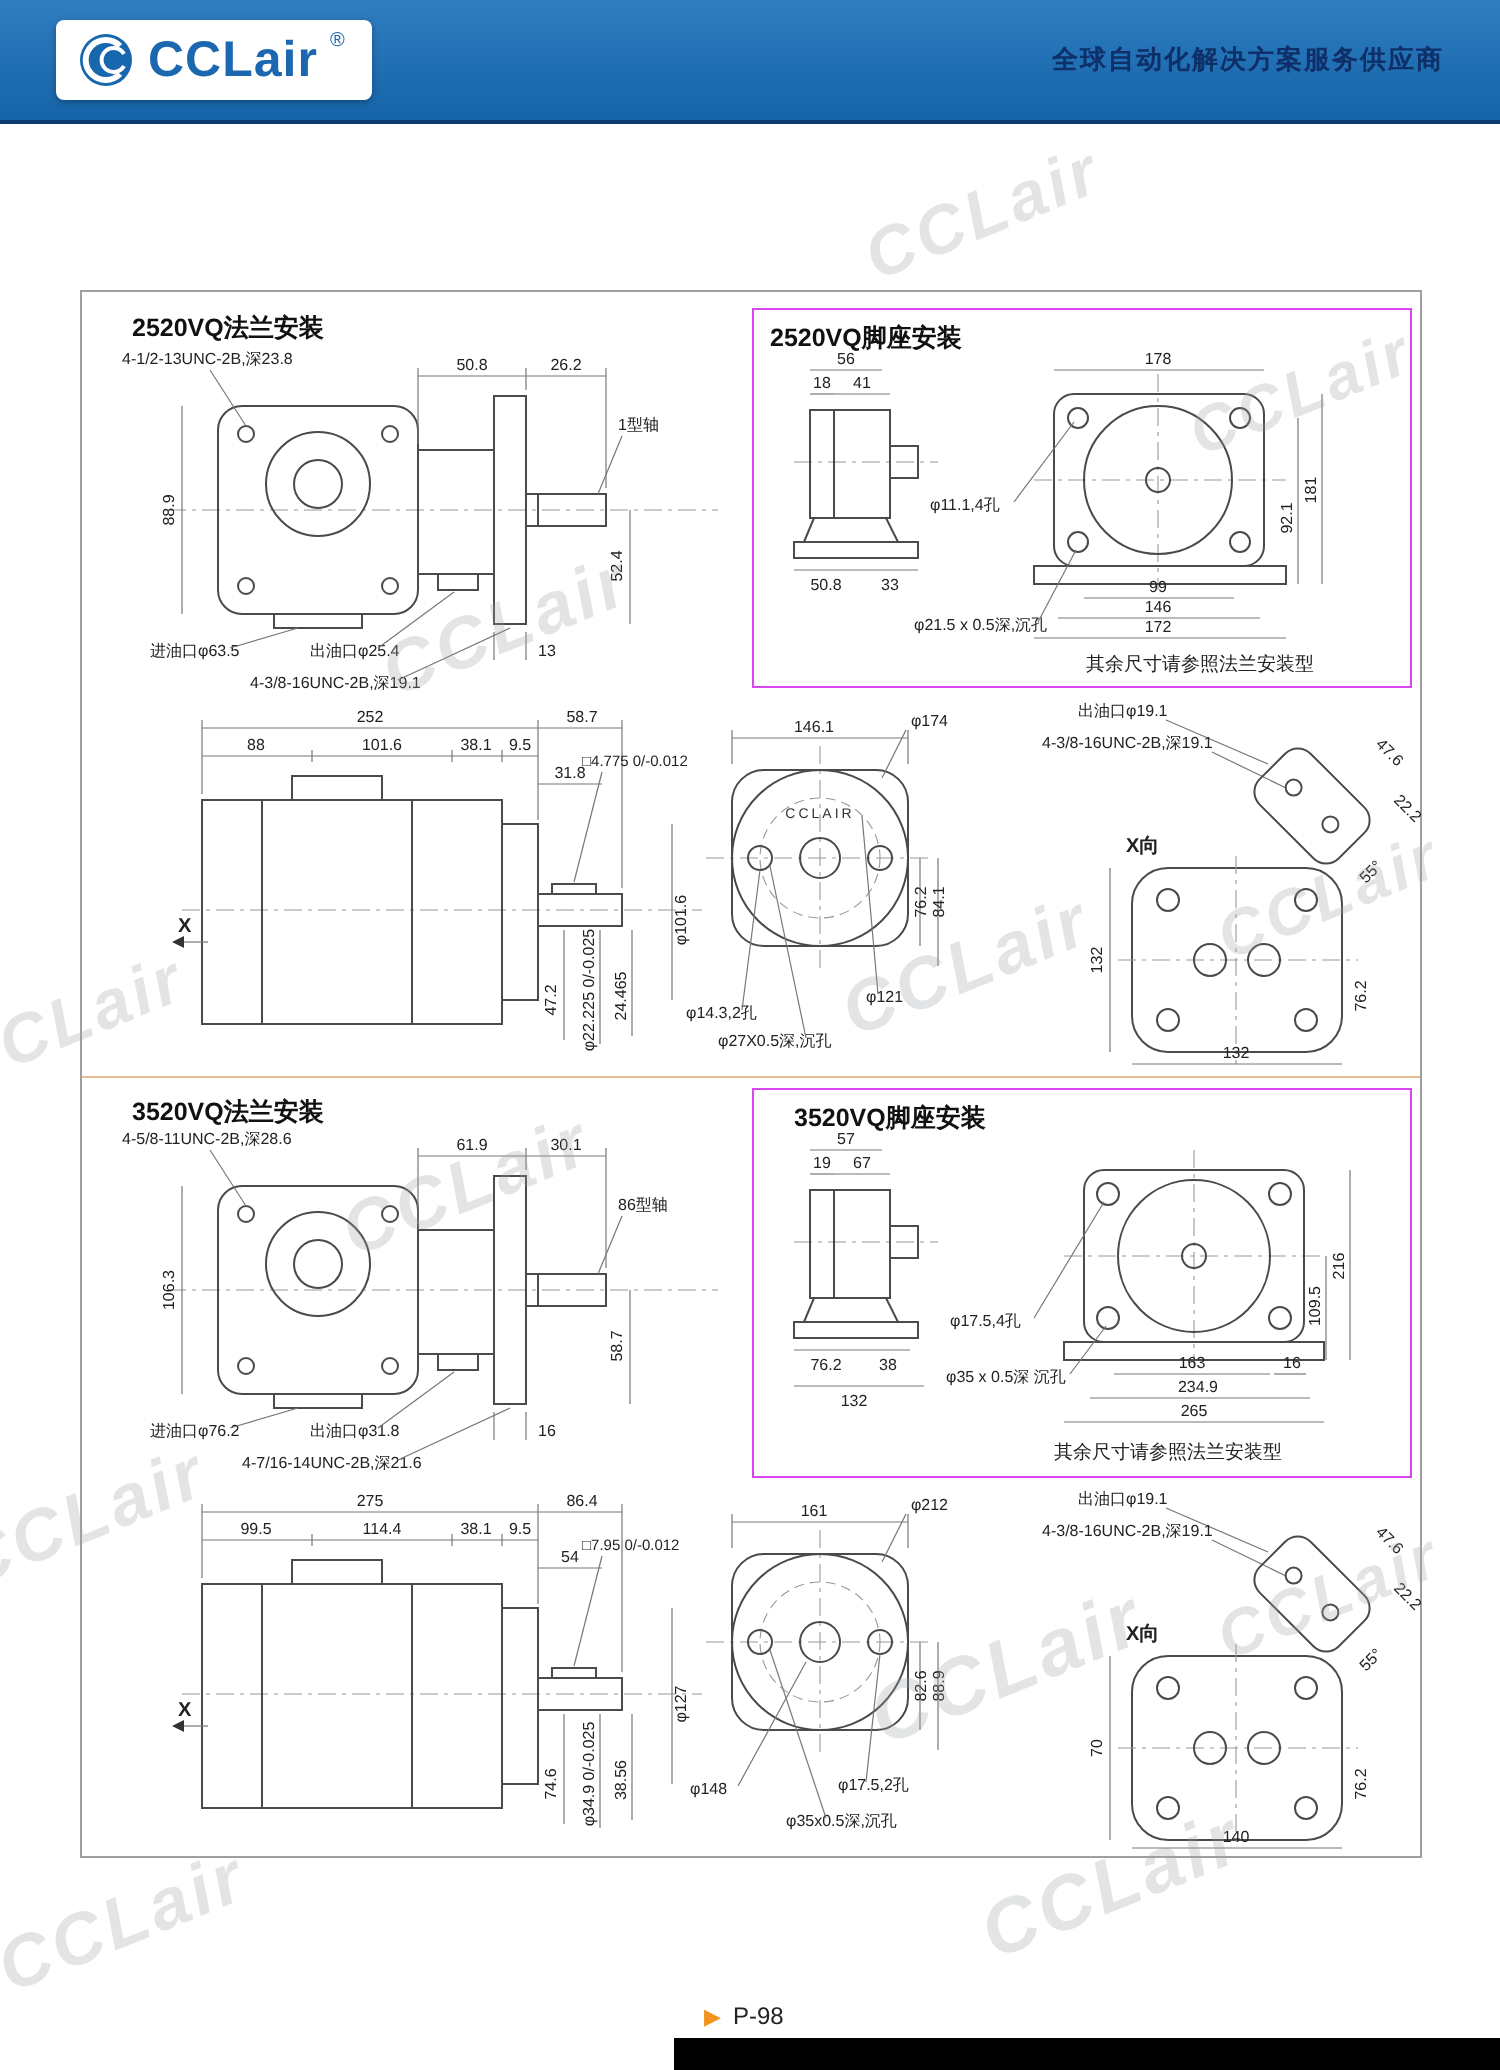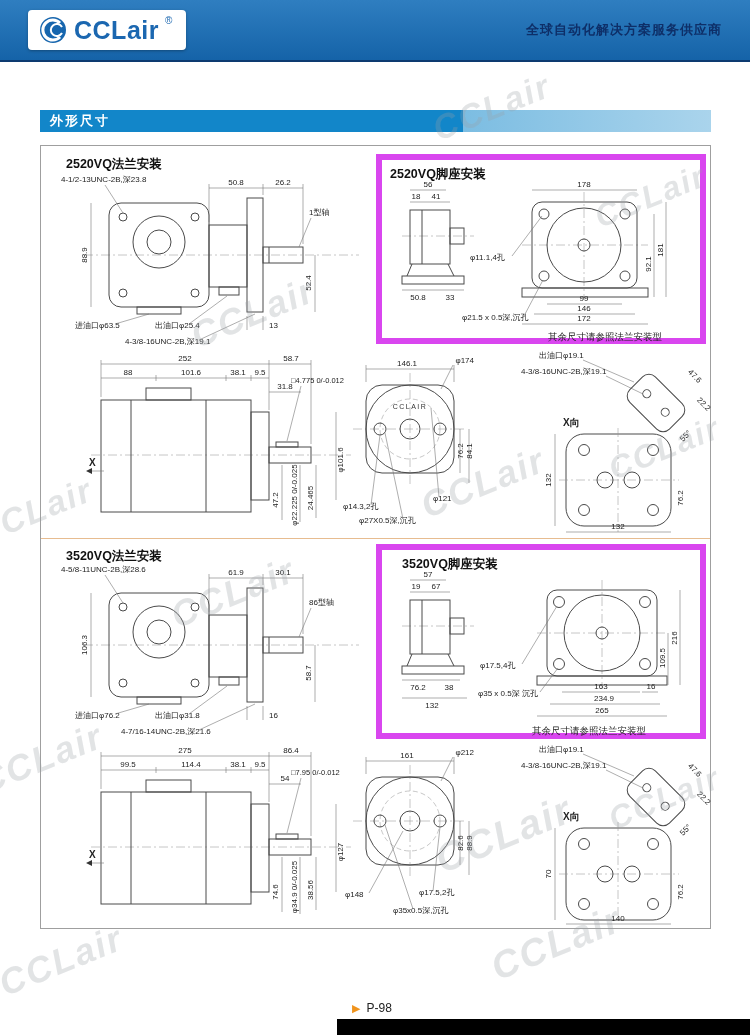--- a/index.html
+++ b/index.html
@@ -10,21 +10,21 @@
   .logo-box{background:#fff;border-radius:4px;height:40px;display:flex;align-items:center;padding:0 14px 0 10px;gap:6px;box-shadow:0 1px 3px rgba(0,0,0,.3)}
   .logo-text{font-size:25px;font-weight:bold;color:#1b67b0;letter-spacing:.5px}
   .logo-reg{font-size:10px;color:#1b67b0;align-self:flex-start;margin-top:5px}
   .tagline{color:#0e2f68;font-weight:bold;font-size:13px;letter-spacing:1px}
   
   .section-bar{position:absolute;left:40px;top:110px;width:671px;height:22px;background:linear-gradient(90deg,#1286c9 0,#1286c9 63%,#7cbde2 63%,#aad4ec 100%);display:flex;align-items:center}
   .section-title{color:#fff;font-size:13px;font-weight:bold;padding-left:10px;letter-spacing:2px}
   
   .frame{position:absolute;left:40px;top:145px;width:671px;height:784px;border:1px solid #9f9f9f;background:#fff}
   .panel-title{position:absolute;font-size:12.5px;font-weight:bold;color:#111;white-space:nowrap;z-index:3}
-  .inset{position:absolute;border:6px solid #d946ef;background:#fff}
+  .inset{position:absolute;border:1px solid #d946ef;background:#fff}
   .hdiv{position:absolute;left:0;width:100%;height:0;border-top:1px solid #e7bc90}
   .drw{position:absolute;overflow:visible}
   svg text{font-size:8px;fill:#222;font-family:"Liberation Sans",sans-serif}
   svg text.note{font-size:9.5px}
   svg text.big{font-size:10px;font-weight:bold}
   svg text.brand{font-size:7px;letter-spacing:1.5px;fill:#333}
   .geo{fill:none;stroke:#4a4a4a;stroke-width:1}
   .dim{stroke:#777;stroke-width:.6;fill:none}
   .cl{stroke:#999;stroke-width:.55;stroke-dasharray:9 3 2 3;fill:none}
   .clc{stroke:#999;stroke-width:.55;stroke-dasharray:5 3;fill:none}
@@ -47,23 +47,20 @@
         <circle cx="15" cy="15" r="13" fill="#1766ae"></circle>
         <path d="M22 8 A10 10 0 1 0 22 22" stroke="#fff" stroke-width="3" fill="none"></path>
         <path d="M24 12 A6 6 0 1 0 24 18" stroke="#fff" stroke-width="2" fill="none"></path>
       </svg>
       <span class="logo-text">CCLair</span>
       <span class="logo-reg">®</span>
     </div>
     <div class="tagline">全球自动化解决方案服务供应商</div>
   </div>
 
-  <div class="section-bar">
-    <span class="section-title">外形尺寸</span>
-  </div>
 
   <div class="frame">
 
     <div class="panel-title" style="left:25px;top:10px">2520VQ法兰安装</div>
 
     <svg class="drw" style="left:18px;top:24px" width="315" height="178" viewBox="0 0 315 178">
       <g>
         <line class="cl" x1="25" y1="85" x2="300" y2="85"></line>
         <rect class="geo" x="50" y="33" width="100" height="104" rx="12"></rect>
         <circle class="geo" cx="100" cy="72" r="26"></circle>

